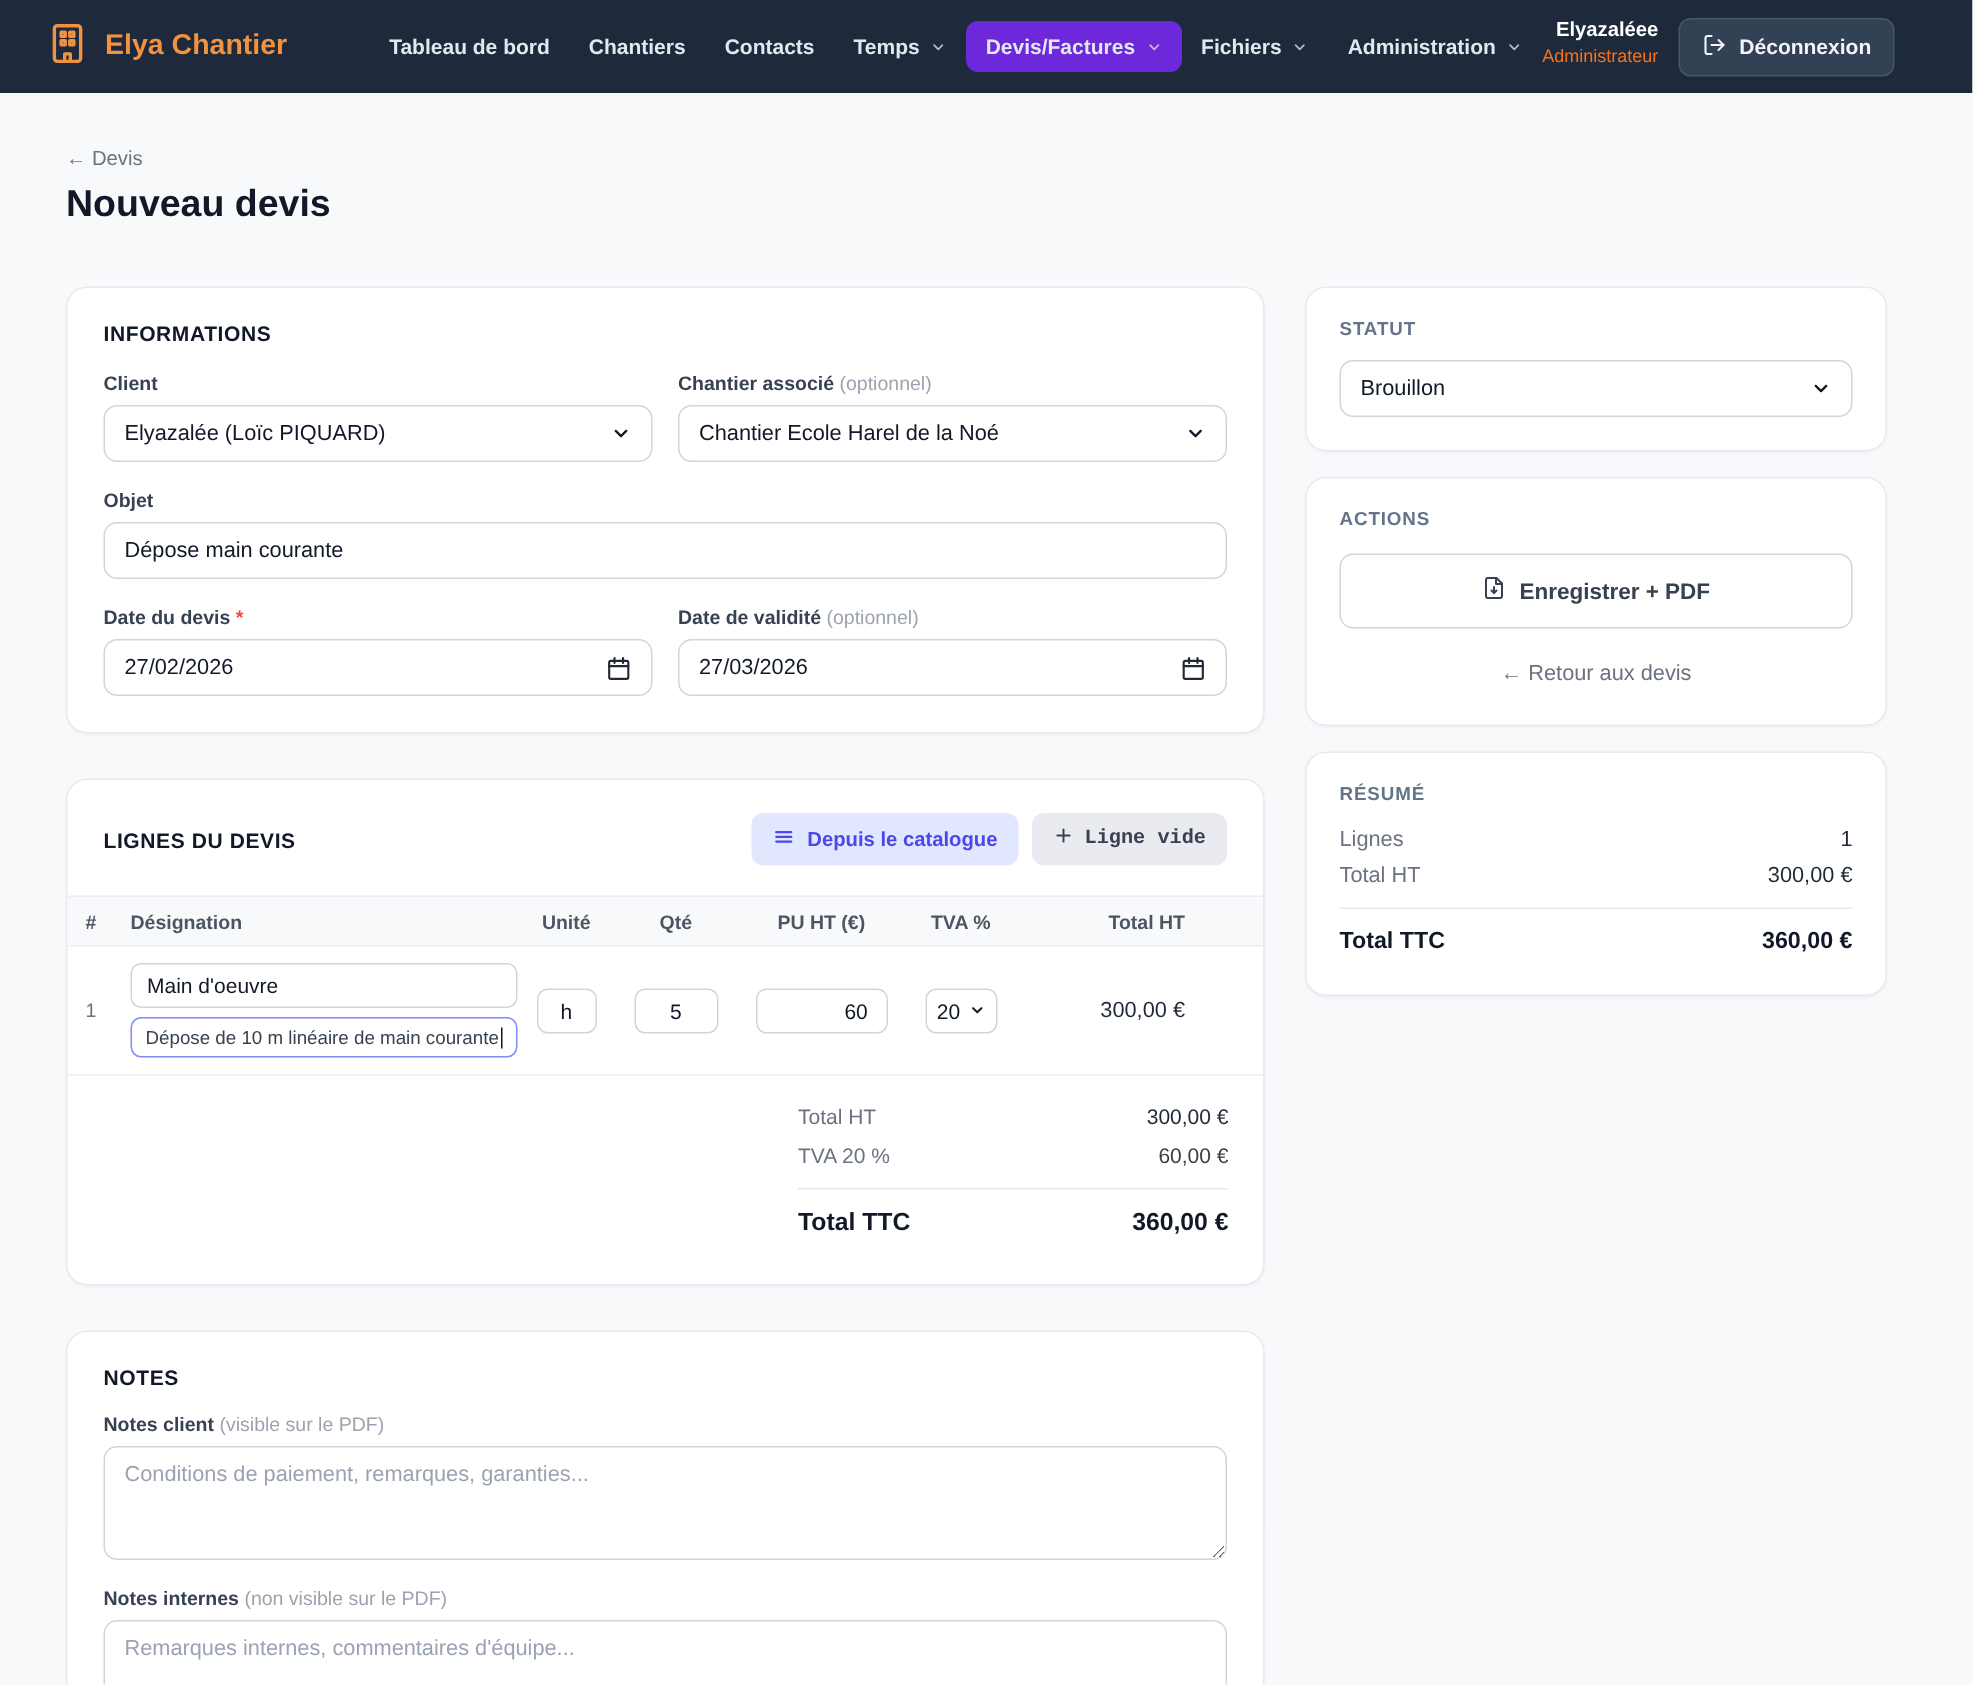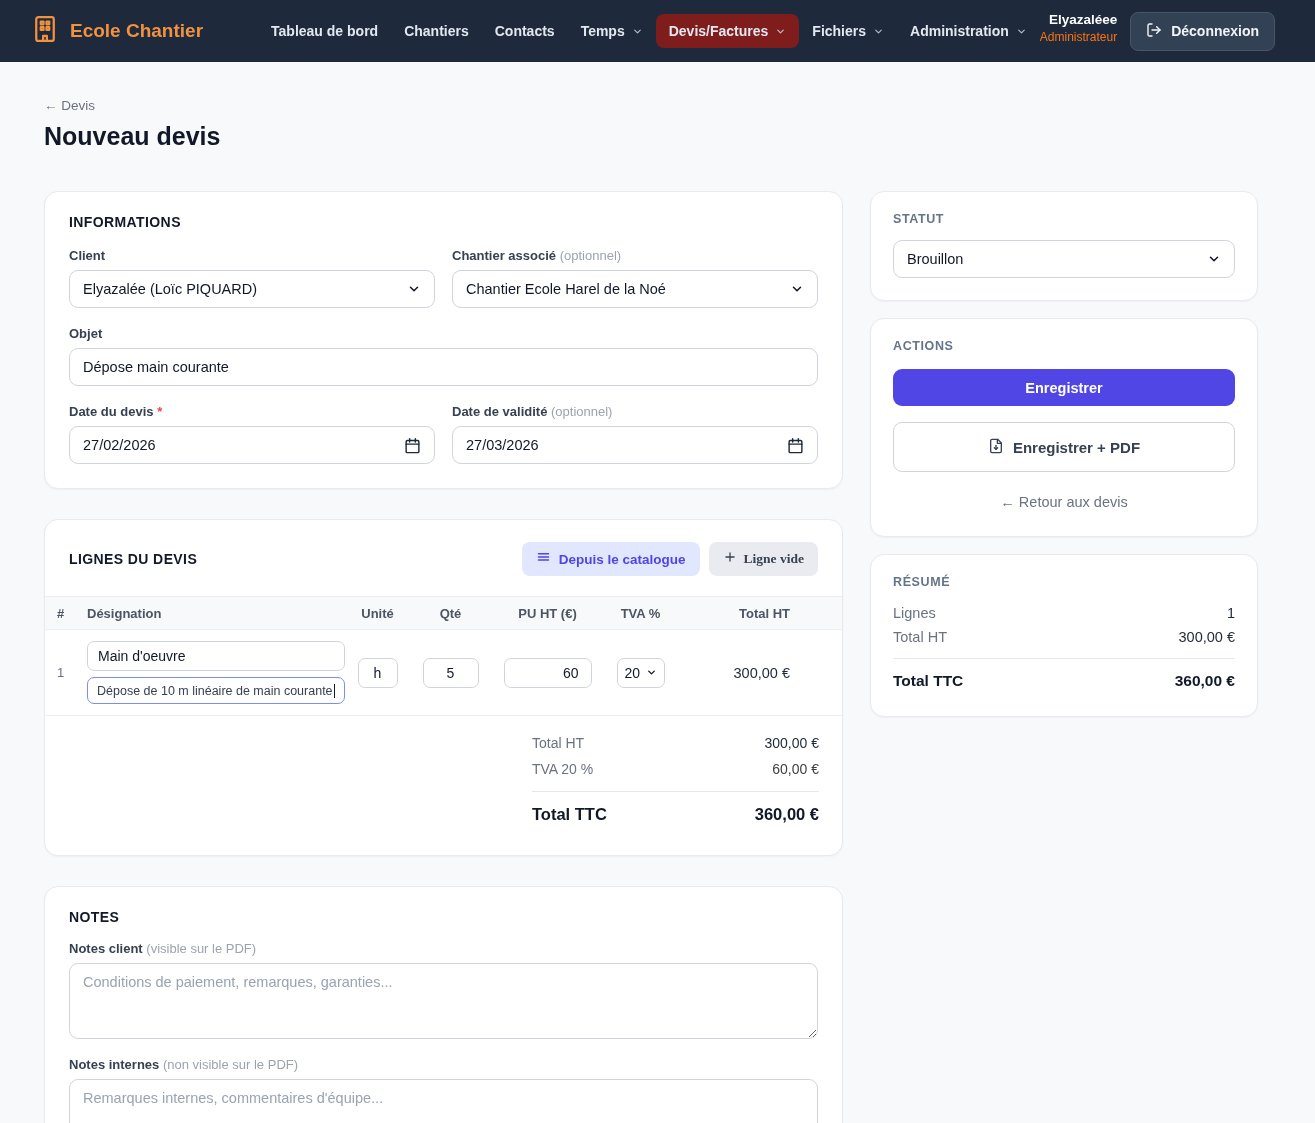--- a/index.html
+++ b/index.html
@@ -5,21 +5,21 @@
   *{box-sizing:border-box;margin:0;padding:0}
   html,body{width:1315px;height:1123px}
   body{font-family:"Liberation Sans",sans-serif;background:#f8f9fb;color:#111827;overflow:hidden}
 
   
   .navbar{height:62px;background:#1e293b;display:flex;align-items:center;padding:0 57px 0 30px}
   .brand{display:flex;align-items:center;gap:10px;cursor:pointer}
   .brand-name{color:#f0923f;font-size:19px;font-weight:700;white-space:nowrap}
   .nav-items{display:flex;align-items:flex-end;margin-left:55px}
   .nav-item{display:flex;align-items:center;gap:7px;padding:9px 13px;color:#e2e8f0;font-size:14px;font-weight:600;border-radius:8px;cursor:pointer;white-space:nowrap}
-  .nav-item.active{background:#7f1d1d}
+  .nav-item.active{background:#6d28d9}
   .nav-item svg{display:block;opacity:.85}
   .nav-right{margin-left:auto;display:flex;align-items:flex-start;gap:13px}
   .user-block{text-align:right}
   .user-name{color:#fff;font-size:13.5px;font-weight:700}
   .user-role{color:#f97316;font-size:12px;margin-top:3px}
   .logout-btn{display:flex;align-items:center;gap:9px;background:#334155;border:1px solid #46566b;border-radius:8px;color:#f1f5f9;font-size:14px;font-weight:600;padding:9px 15px;cursor:pointer;font-family:inherit}
 
   
   .content{padding:36px 57px 0 44px}
   .breadcrumb{color:#6b7280;font-size:13.5px;cursor:pointer;width:max-content}
@@ -41,21 +41,21 @@
   .hint{color:#9ca3af;font-weight:400}
   .req{color:#ef4444}
   .select,.date-input{height:38px;border:1px solid #d1d5db;border-radius:9px;background:#fff;font-size:14.5px;color:#111827;display:flex;align-items:center;justify-content:space-between;padding:0 13px;width:100%;cursor:pointer}
   input.text-input{height:38px;border:1px solid #d1d5db;border-radius:9px;background:#fff;font-size:14.5px;color:#111827;padding:0 13px;width:100%;font-family:inherit;outline:none}
   .sel-chevron svg,.cal svg{display:block}
 
   
   .lines-head-row{display:flex;justify-content:space-between;align-items:center;padding:22px 24px 0}
   .lines-buttons{display:flex;gap:9px}
   .btn-catalog{display:flex;align-items:center;gap:8px;background:#e0e7ff;color:#4f46e5;font-size:13.5px;font-weight:600;border:none;border-radius:8px;padding:8px 14px;cursor:pointer;font-family:inherit}
-  .btn-empty{display:flex;align-items:center;gap:7px;background:#e9ebf0;color:#374151;font-size:13.5px;font-weight:600;border:none;border-radius:8px;padding:8px 14px;cursor:pointer;font-family:Liberation Serif, serif}
+  .btn-empty{display:flex;align-items:center;gap:7px;background:#e9ebf0;color:#374151;font-size:13.5px;font-weight:600;border:none;border-radius:8px;padding:8px 14px;cursor:pointer;font-family:Liberation Mono, monospace}
   .lt-grid{display:grid;grid-template-columns:30px 258px 65px 81px 113px 73px 1fr;align-items:center;padding-left:12px;padding-right:52px}
   .lt-head{margin-top:20px;background:#f8f9fa;border-top:1px solid #eceef2;border-bottom:1px solid #eceef2;height:34px;font-size:13px;font-weight:600;color:#4b5563}
   .c-center{text-align:center}
   .c-right{text-align:right}
   .lt-row{padding-top:11px;padding-bottom:11px;border-bottom:1px solid #eceef2}
   .row-num{font-size:13px;color:#6b7280}
   .cell-desig{display:flex;flex-direction:column;gap:6px}
   .inp{border:1px solid #d1d5db;border-radius:7px;height:30px;font-size:14px;color:#111827;padding:0 10px;width:100%;font-family:inherit;outline:none;background:#fff}
   .inp-desc{height:27px;border:1.5px solid #7e8bf7;border-radius:7px;display:flex;align-items:center;padding:0 9px;font-size:12.5px;color:#374151;white-space:nowrap;overflow:hidden;background:#fff;cursor:text}
   .caret{width:1px;height:14px;background:#111827;margin-left:1px;flex:none}
@@ -101,21 +101,21 @@
     <span>
       <svg width="30" height="30" viewBox="0 0 24 24" fill="none" stroke="#f0923f" stroke-width="1.8" stroke-linecap="round" stroke-linejoin="round">
         <rect x="5" y="2.5" width="14" height="19" rx="1.6"></rect>
         <rect x="8.6" y="6" width="2.2" height="2.2"></rect>
         <rect x="13.2" y="6" width="2.2" height="2.2"></rect>
         <rect x="8.6" y="10.5" width="2.2" height="2.2"></rect>
         <rect x="13.2" y="10.5" width="2.2" height="2.2"></rect>
         <path d="M10.5 21.5v-4h3v4"></path>
       </svg>
     </span>
-    <span class="brand-name">Ecole Chantier</span>
+    <span class="brand-name">Elya Chantier</span>
   </div>
 
   <nav class="nav-items">
     <div class="nav-item">
       <span>Tableau de bord</span>
     </div>
     <div class="nav-item">
       <span>Chantiers</span>
     </div>
     <div class="nav-item">
@@ -368,21 +368,20 @@
           <span class="sel-chevron">
               <svg width="14" height="14" viewBox="0 0 24 24" fill="none" stroke="#111827" stroke-width="2.6" stroke-linecap="round" stroke-linejoin="round">
                 <polyline points="6 9 12 15 18 9"></polyline>
               </svg>
             </span>
         </div>
       </section>
 
       <section class="card side-pad" style="padding-bottom:26px">
         <div class="side-heading">ACTIONS</div>
-        <button class="btn-primary">Enregistrer</button>
         <button class="btn-outline">
           <span>
             <svg width="16" height="16" viewBox="0 0 24 24" fill="none" stroke="#374151" stroke-width="2" stroke-linecap="round" stroke-linejoin="round">
               <path d="M14.5 2H6a2 2 0 0 0-2 2v16a2 2 0 0 0 2 2h12a2 2 0 0 0 2-2V7.5L14.5 2z"></path>
               <polyline points="14 2 14 8 20 8"></polyline>
               <line x1="12" y1="11" x2="12" y2="17"></line>
               <polyline points="9.5 14.5 12 17 14.5 14.5"></polyline>
             </svg>
           </span>
           <span>Enregistrer + PDF</span>

